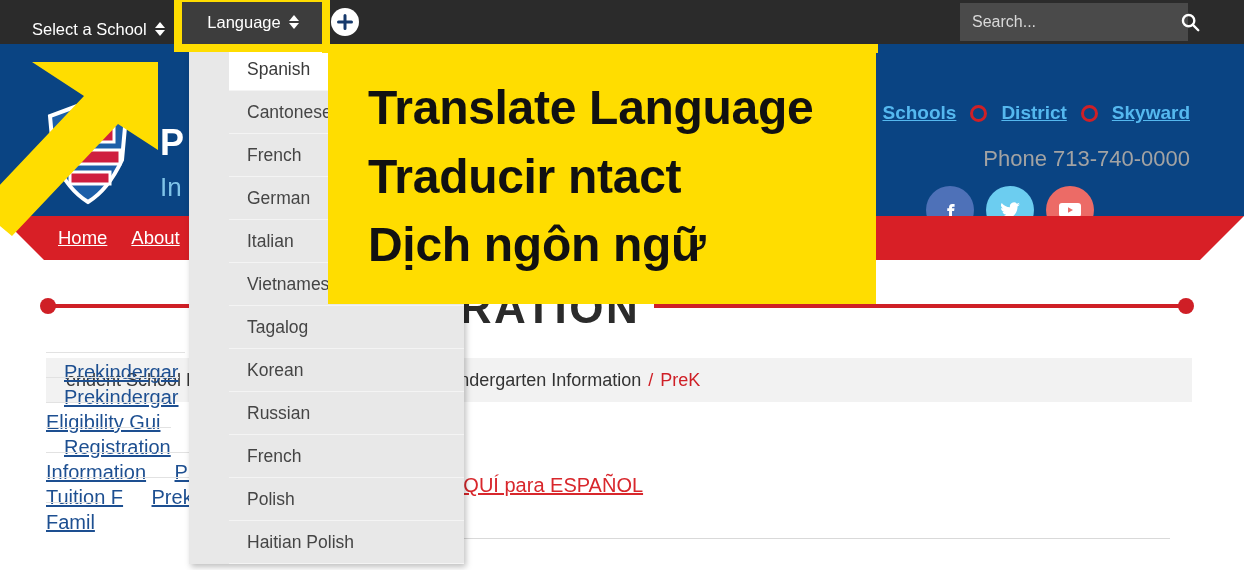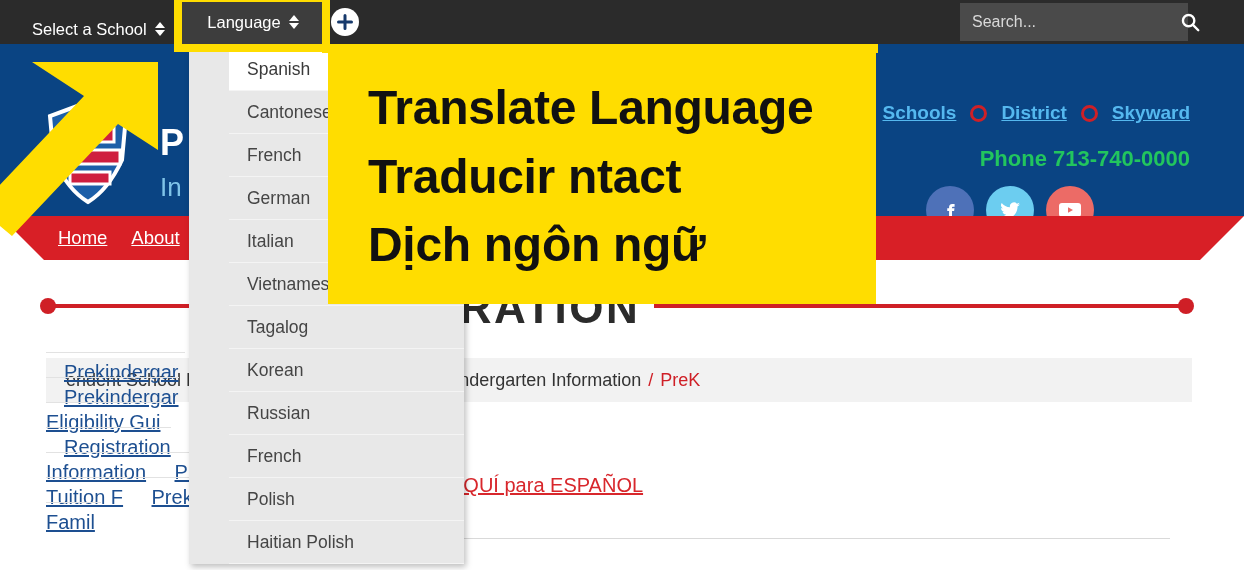--- a/index.html
+++ b/index.html
@@ -79,21 +79,21 @@
   .hdr-link {
     color: #55b8ef; font-size: 19px; font-weight: 700;
     text-decoration: underline; white-space: nowrap;
   }
   .dotmark {
     width: 17px; height: 17px; border-radius: 50%;
     border: 3px solid #cf2027; display: inline-block;
   }
   .hdr-phone {
     position: absolute; right: 54px; top: 102px;
-    color: #22c55e; font-size: 22px; font-weight: 700; white-space: nowrap;
+    color: #a3a3a3; font-size: 22px; font-weight: 400; white-space: nowrap;
   }
   .socials {
     position: absolute; right: 150px; top: 142px;
     display: flex; gap: 12px;
   }
   .soc { width: 48px; height: 48px; border-radius: 50%;
          display: flex; align-items: center; justify-content: center; }
   .soc-fb { background: #4e71b8; }
   .soc-tw { background: #6ccdf0; }
   .soc-yt { background: #ec6b66; }

